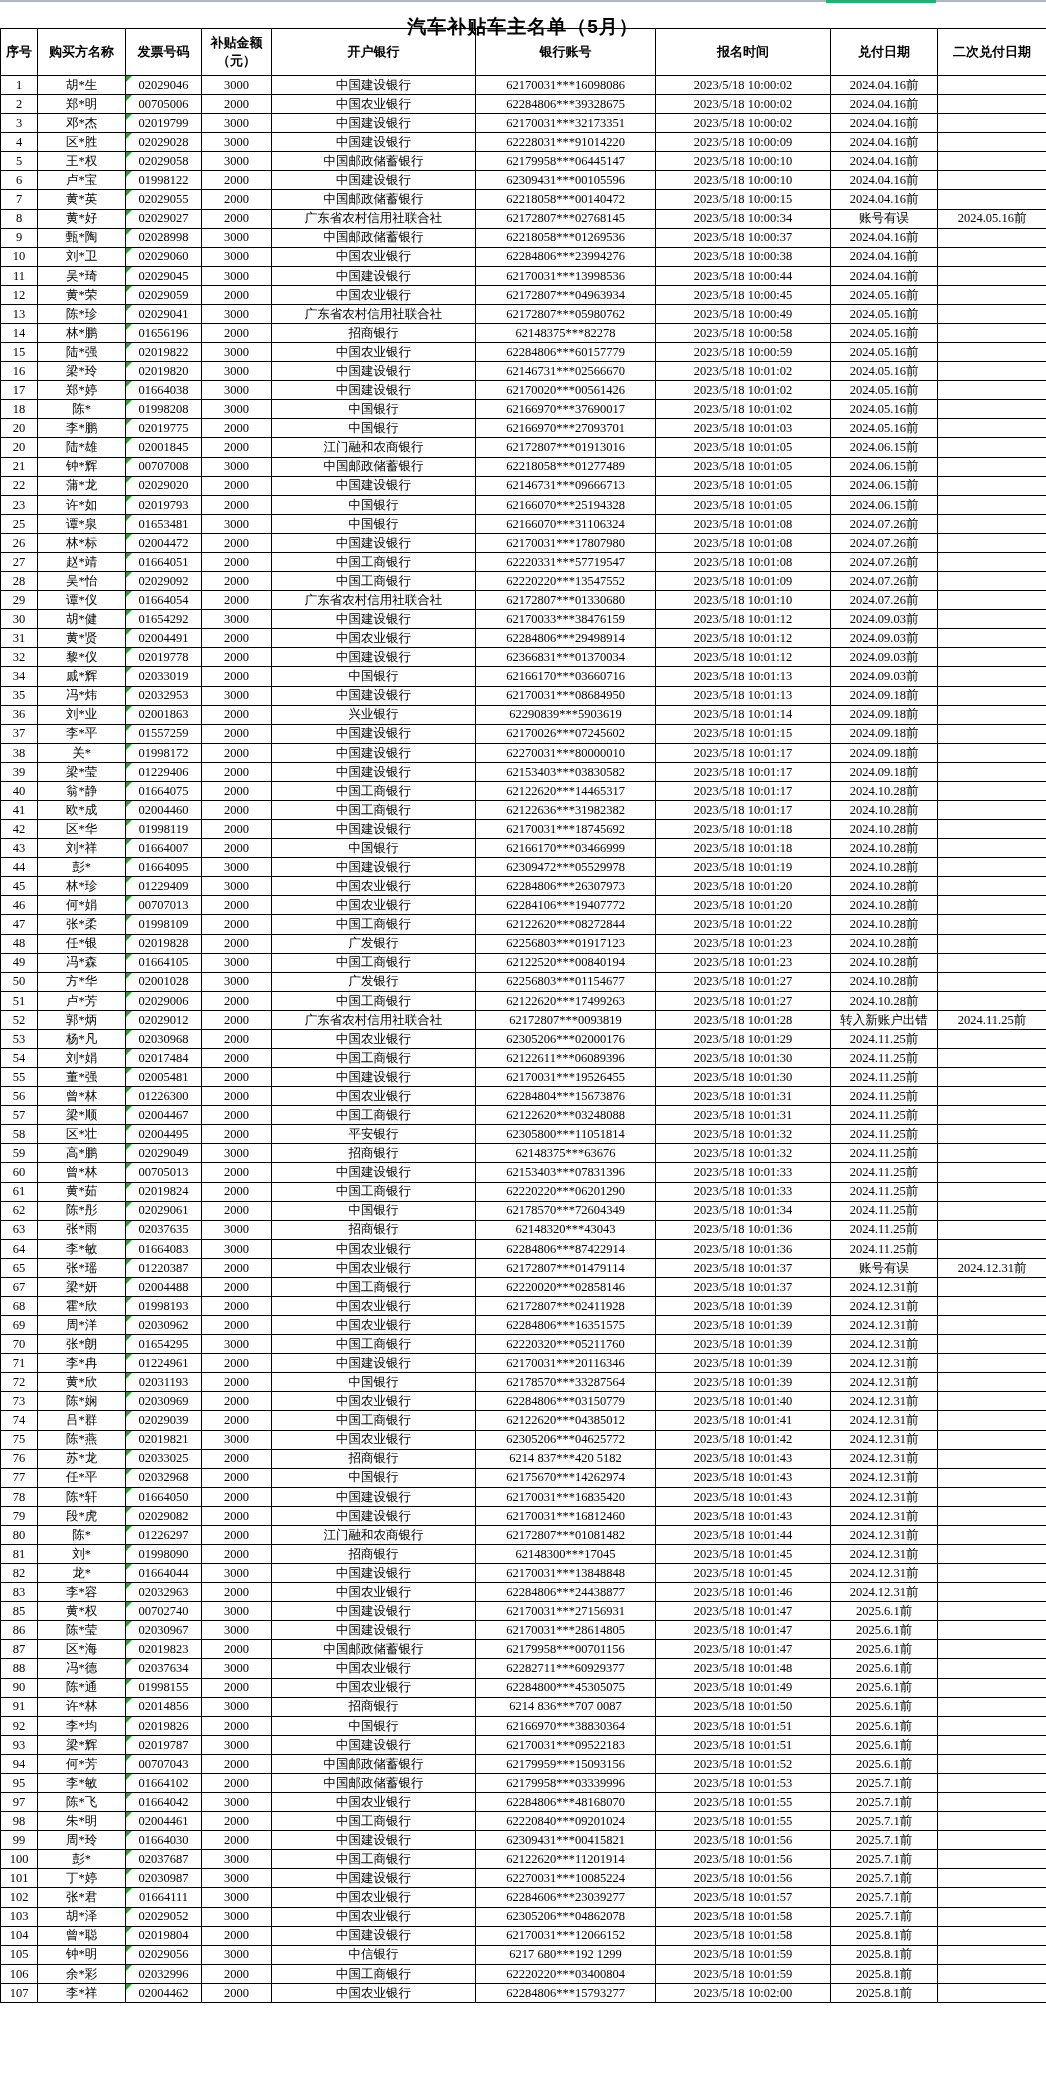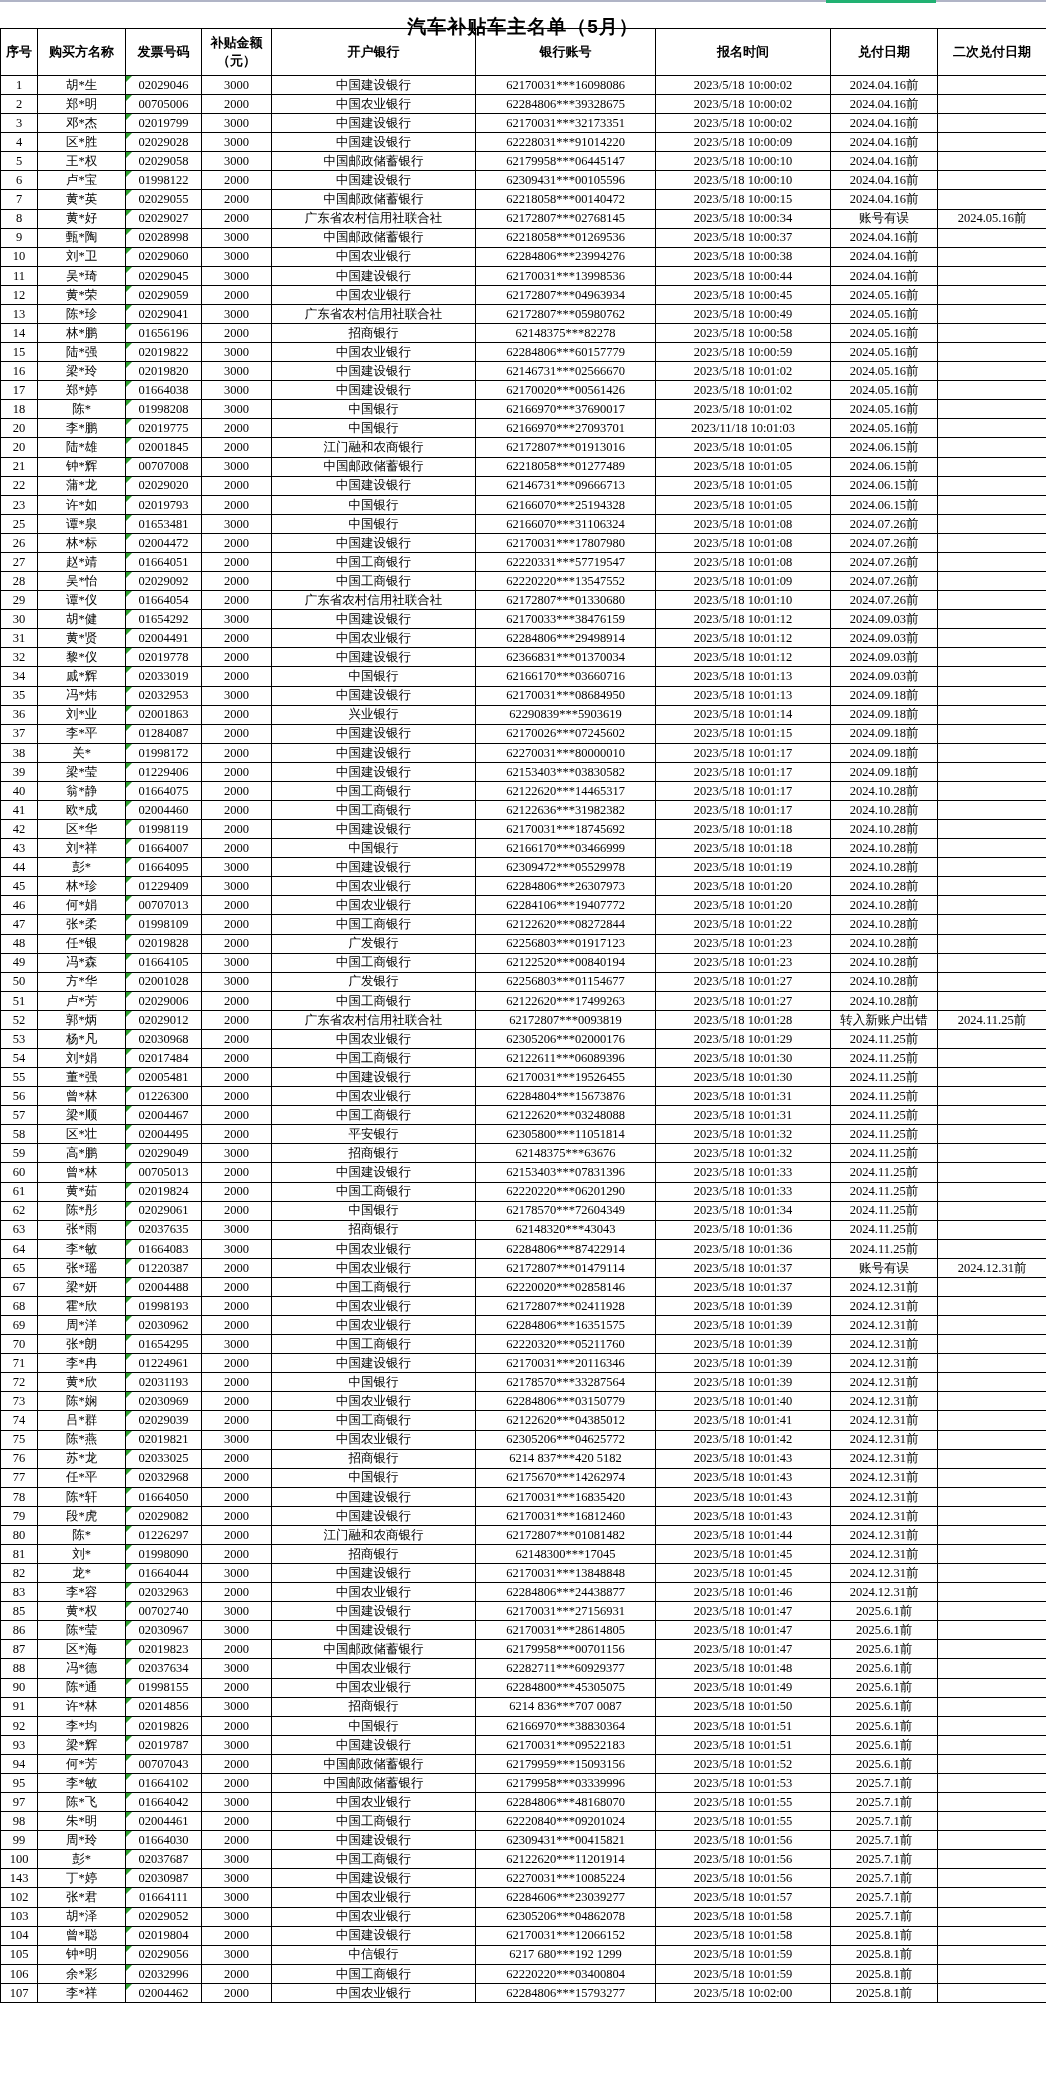--- a/index.html
+++ b/index.html
@@ -252,21 +252,21 @@
           <td>2024.05.16前</td>
           <td></td>
         </tr>
         <tr>
           <td>20</td>
           <td>李*鹏</td>
           <td class="c-invoice">02019775</td>
           <td>2000</td>
           <td>中国银行</td>
           <td>62166970***27093701</td>
-          <td>2023/11/18 10:01:03</td>
+          <td>2023/5/18 10:01:03</td>
           <td>2024.05.16前</td>
           <td></td>
         </tr>
         <tr>
           <td>20</td>
           <td>陆*雄</td>
           <td class="c-invoice">02001845</td>
           <td>2000</td>
           <td>江门融和农商银行</td>
           <td>62172807***01913016</td>
@@ -424,21 +424,21 @@
           <td>2000</td>
           <td>兴业银行</td>
           <td>62290839***5903619</td>
           <td>2023/5/18 10:01:14</td>
           <td>2024.09.18前</td>
           <td></td>
         </tr>
         <tr>
           <td>37</td>
           <td>李*平</td>
-          <td class="c-invoice">01284087</td>
+          <td class="c-invoice">01557259</td>
           <td>2000</td>
           <td>中国建设银行</td>
           <td>62170026***07245602</td>
           <td>2023/5/18 10:01:15</td>
           <td>2024.09.18前</td>
           <td></td>
         </tr>
         <tr>
           <td>38</td>
           <td>关*</td>
@@ -1082,21 +1082,21 @@
           <td>彭*</td>
           <td class="c-invoice">02037687</td>
           <td>3000</td>
           <td>中国工商银行</td>
           <td>62122620***11201914</td>
           <td>2023/5/18 10:01:56</td>
           <td>2025.7.1前</td>
           <td></td>
         </tr>
         <tr>
-          <td>143</td>
+          <td>101</td>
           <td>丁*婷</td>
           <td class="c-invoice">02030987</td>
           <td>3000</td>
           <td>中国建设银行</td>
           <td>62270031***10085224</td>
           <td>2023/5/18 10:01:56</td>
           <td>2025.7.1前</td>
           <td></td>
         </tr>
         <tr>

